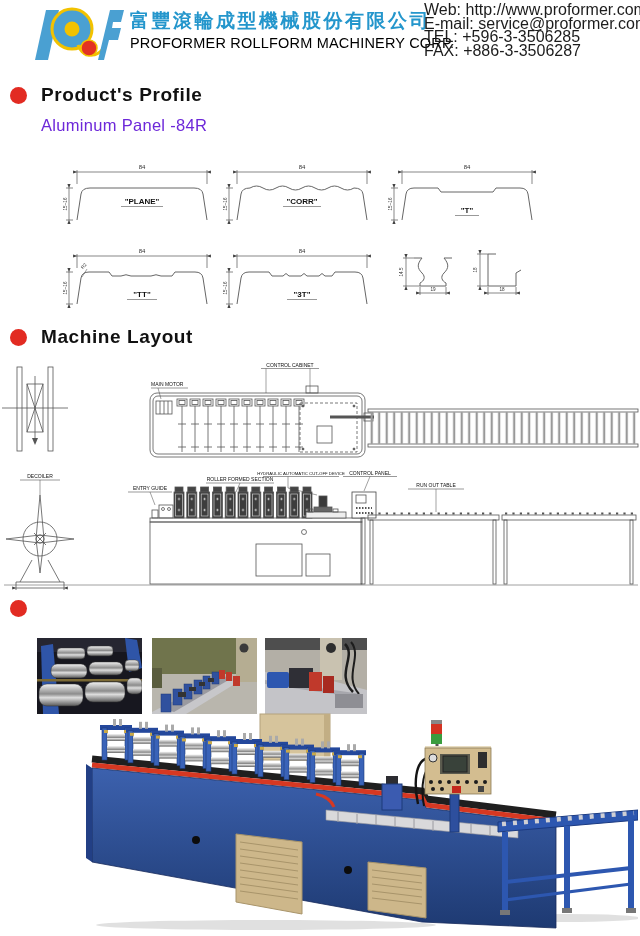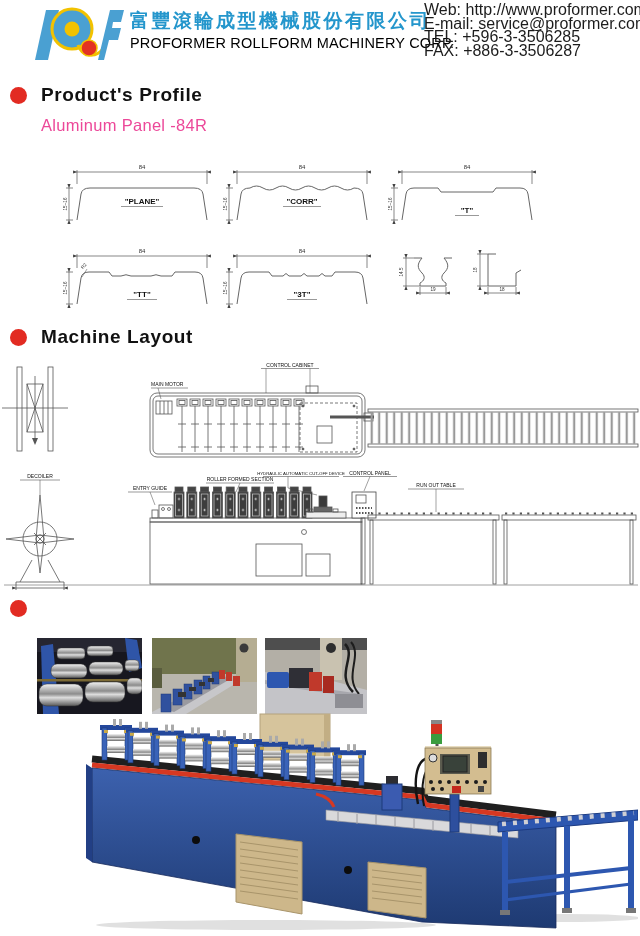--- a/index.html
+++ b/index.html
@@ -11,21 +11,21 @@
 
   
   .logo{left:18px;top:0px;}
   .zh-name{left:130px;top:8px;font-size:19px;letter-spacing:2.5px;color:#2496cc;font-weight:600;white-space:nowrap;font-family:Liberation Mono, monospace;}
   .en-name{left:130px;top:34px;font-size:14.5px;font-weight:400;color:#000000;letter-spacing:0.2px;white-space:nowrap;transform:scaleY(1.05);transform-origin:left top;}
   .contact{left:424px;top:3px;font-size:16px;line-height:13.5px;color:#1c1c1c;white-space:nowrap;}
 
   
   h2.sec{margin:0;font-size:19px;font-weight:700;letter-spacing:0.6px;display:flex;align-items:center;}
   h2.sec .bullet{width:17px;height:17px;border-radius:50%;background:#e22b22;display:inline-block;margin-right:14px;flex:0 0 auto;}
-  .subtitle{font-size:16.5px;color:#ec4899;letter-spacing:0.3px;}
+  .subtitle{font-size:16.5px;color:#6d28d9;letter-spacing:0.3px;}
 
   
   .dim line{stroke:#555;stroke-width:0.7;}
   .dimt{font-size:6px;fill:#333;stroke:none;text-anchor:middle;}
   .dimts{font-size:4.6px;fill:#333;stroke:none;text-anchor:middle;}
   .pname{font-size:8px;font-weight:700;fill:#111;stroke:none;text-anchor:middle;}
   .lbl{font-size:5px;fill:#111;stroke:none;}
   .lblm{text-anchor:middle;}
   .ul{stroke:#333;stroke-width:0.5;}
   .ldr{stroke:#444;stroke-width:0.5;fill:none;}

